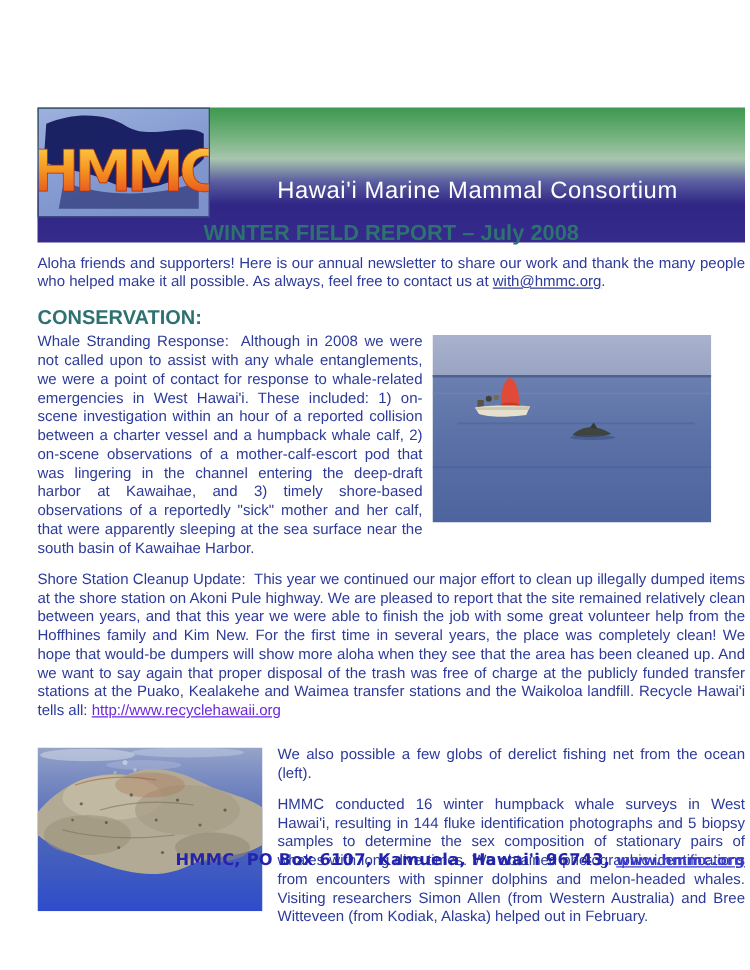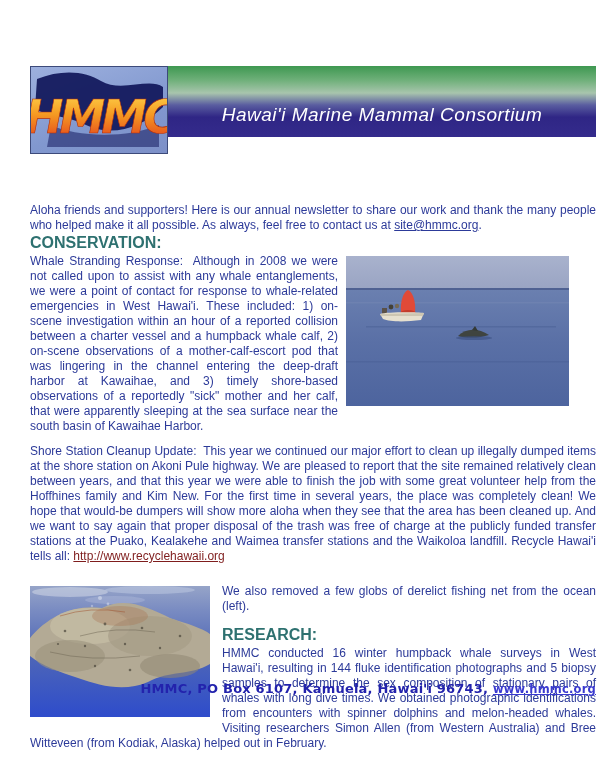--- a/index.html
+++ b/index.html
@@ -1,43 +1,43 @@
 <!DOCTYPE html>
 <html><head>
 <meta charset="utf-8">
 <style>
   html,body{margin:0;padding:0;background:#ffffff;}
   .page{position:relative;width:600px;height:776px;background:#ffffff;overflow:hidden;
         font-family:"Liberation Sans",sans-serif;}
 
   
-  .header{position:absolute;left:30px;top:66px;width:566px;height:71px;display:flex;
+  .header{position:absolute;left:30px;top:86px;width:566px;height:108px;display:flex;
           background:linear-gradient(180deg,#3e9851 0%,#6fb07a 20%,#a8c5ad 38%,
-                     #5a5da0 55%,#2f2685 72%,#342b8c 100%);font-style:italic;}
+                     #5a5da0 55%,#2f2685 72%,#342b8c 100%);}
   .logo{flex:0 0 138px;height:88px;position:relative;overflow:hidden;
         background:linear-gradient(160deg,#9db0de 0%,#8198cf 60%,#7d90c8 100%);
         border:1px solid #3c4a7a;box-sizing:border-box;}
   .logo svg{display:block;}
   .banner-text{flex:1;display:flex;flex-direction:column;justify-content:center;
                align-items:center;padding-top:26px;box-sizing:border-box;}
   .org-name{color:#ffffff;font-size:19px;letter-spacing:0.5px;}
   .org-tagline{color:#d9dcec;font-size:10.5px;margin-top:3px;letter-spacing:0.3px;}
 
   
   .title{position:absolute;left:30px;top:176px;width:566px;text-align:center;
          color:#2e7170;font-size:17.5px;font-weight:bold;margin:0;}
   .intro{position:absolute;left:30px;top:203px;width:566px;margin:0;
          color:#2c3a99;font-size:12px;line-height:15px;text-align:justify;}
 
   
-  .flow{position:absolute;left:30px;top:234px;width:566px;}
+  .flow{position:absolute;left:30px;top:246px;width:566px;}
   h2.sect{color:#2e7170;font-size:16px;font-weight:bold;margin:0 0 2px 0;}
   p.body{color:#2c3a99;font-size:12px;line-height:15px;text-align:justify;margin:0 0 10px 0;}
   .lead{}
-  a.txtlink{color:#7f1d1d;text-decoration:underline;cursor:pointer;}
+  a.txtlink{color:#6d28d9;text-decoration:underline;cursor:pointer;}
   a.emaillink{color:#2c3a99;text-decoration:underline;cursor:pointer;}
   .clearfix::after{content:"";display:table;clear:both;}
 
   .photo{display:block;}
   .photo-right{float:right;width:223px;height:150px;margin:2px 27px 8px 8px;}
   .photo-left{float:left;width:180px;height:131px;margin:2px 12px 6px 0;}
 
   .sect2{margin-top:10px;}
   .sect2 h2.sect{margin-top:12px;margin-bottom:2px;}
 
@@ -65,22 +65,23 @@
         <path d="M6 12 C 30 2, 55 4, 70 14 C 90 26, 118 10, 132 20 L 132 40 C 110 62, 80 70, 55 58 C 35 48, 18 50, 4 42 Z" fill="#141a5e" opacity="0.95"></path>
         <path d="M20 58 C 45 70, 95 72, 128 58 L 128 80 L 16 80 Z" fill="#141a5e" opacity="0.55"></path>
         <text x="68" y="66" text-anchor="middle" font-family="DejaVu Sans, sans-serif" font-size="46" font-weight="900" letter-spacing="-4" fill="url(#lg)" stroke="#b03010" stroke-width="0.6">HMMC</text>
       </svg>
     </div>
     <div class="banner-text">
       <div class="org-name">Hawai'i Marine Mammal Consortium</div>
     </div>
   </div>
 
+  <h1 class="title">WINTER FIELD REPORT – July 2008</h1>
 
-  <p class="intro"><span>Aloha friends and supporters! Here is our annual newsletter to share our work and thank the many people who helped make it all possible. As always, feel free to contact us at </span><a class="emaillink">site@hmmc.org</a><span>.</span></p>
+  <p class="intro"><span>Aloha friends and supporters! Here is our annual newsletter to share our work and thank the many people who helped make it all possible. As always, feel free to contact us at </span><a class="emaillink">with@hmmc.org</a><span>.</span></p>
 
   <div class="flow">
 
     <h2 class="sect">CONSERVATION:</h2>
 
     <div class="clearfix">
 
       <svg class="photo photo-right" viewBox="0 0 223 150" preserveAspectRatio="none">
         <defs>
           <linearGradient id="sea1" x1="0" y1="0" x2="0" y2="1">
@@ -162,23 +163,22 @@
             <circle cx="65" cy="80" r="1.2" fill="#4a463a" opacity="0.7"></circle>
           <circle cx="100" cy="84" r="1.3" fill="#4a463a" opacity="0.7"></circle>
             <circle cx="28" cy="58" r="1.1" fill="#4a463a" opacity="0.7"></circle>
         </g>
 
         <circle cx="70" cy="12" r="2" fill="#e8ecf5" opacity="0.5"></circle>
         <circle cx="78" cy="18" r="1.4" fill="#e8ecf5" opacity="0.45"></circle>
         <circle cx="62" cy="20" r="1.2" fill="#e8ecf5" opacity="0.4"></circle>
       </svg>
 
-      <p class="body">We also removed a few globs of derelict fishing net from the ocean (left).</p>
+      <p class="body">We also possible a few globs of derelict fishing net from the ocean (left).</p>
 
-      <h2 class="sect">RESEARCH:</h2>
 
       <p class="body">HMMC conducted 16 winter humpback whale surveys in West Hawai'i, resulting in 144 fluke identification photographs and 5 biopsy samples to determine the sex composition of stationary pairs of whales with long dive times.  We obtained photographic identifications from encounters with spinner dolphins and melon-headed whales.  Visiting researchers Simon Allen (from Western Australia) and Bree Witteveen (from Kodiak, Alaska) helped out in February.</p>
     </div>
   </div>
 
   <p class="footer"><span>HMMC, PO Box 6107, Kamuela, Hawai'i 96743, </span><a>www.hmmc.org</a></p>
 
 </div>
 
 </body></html>

